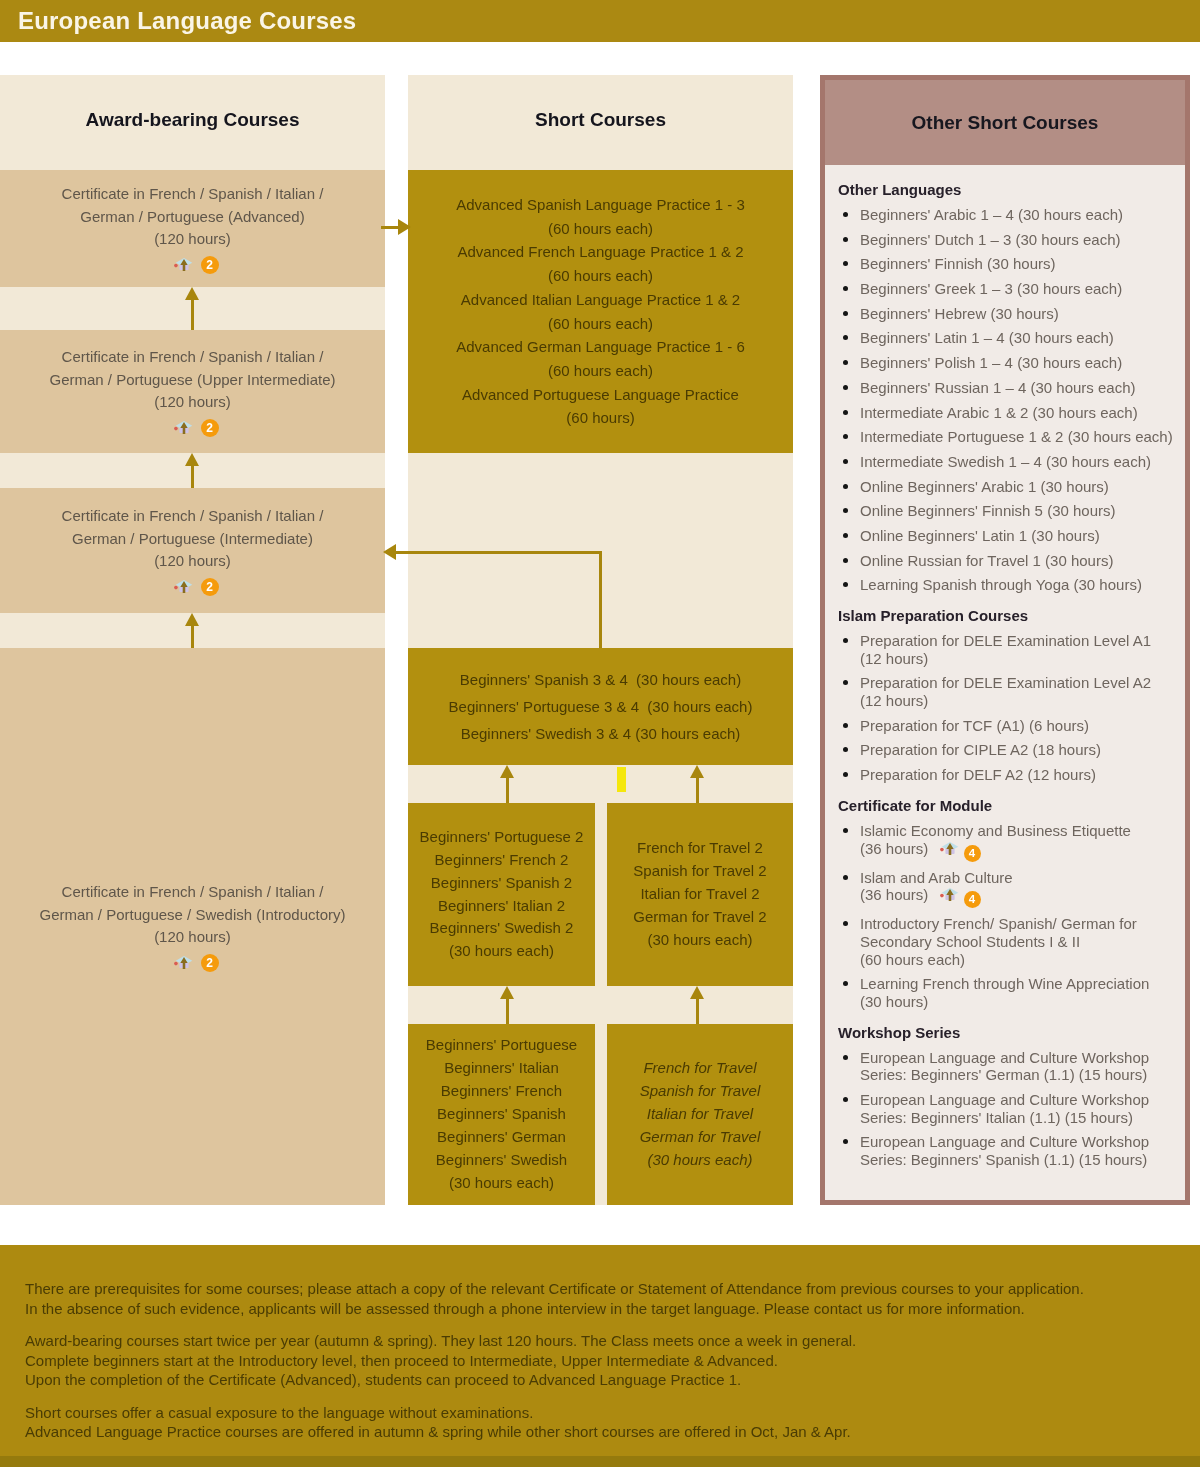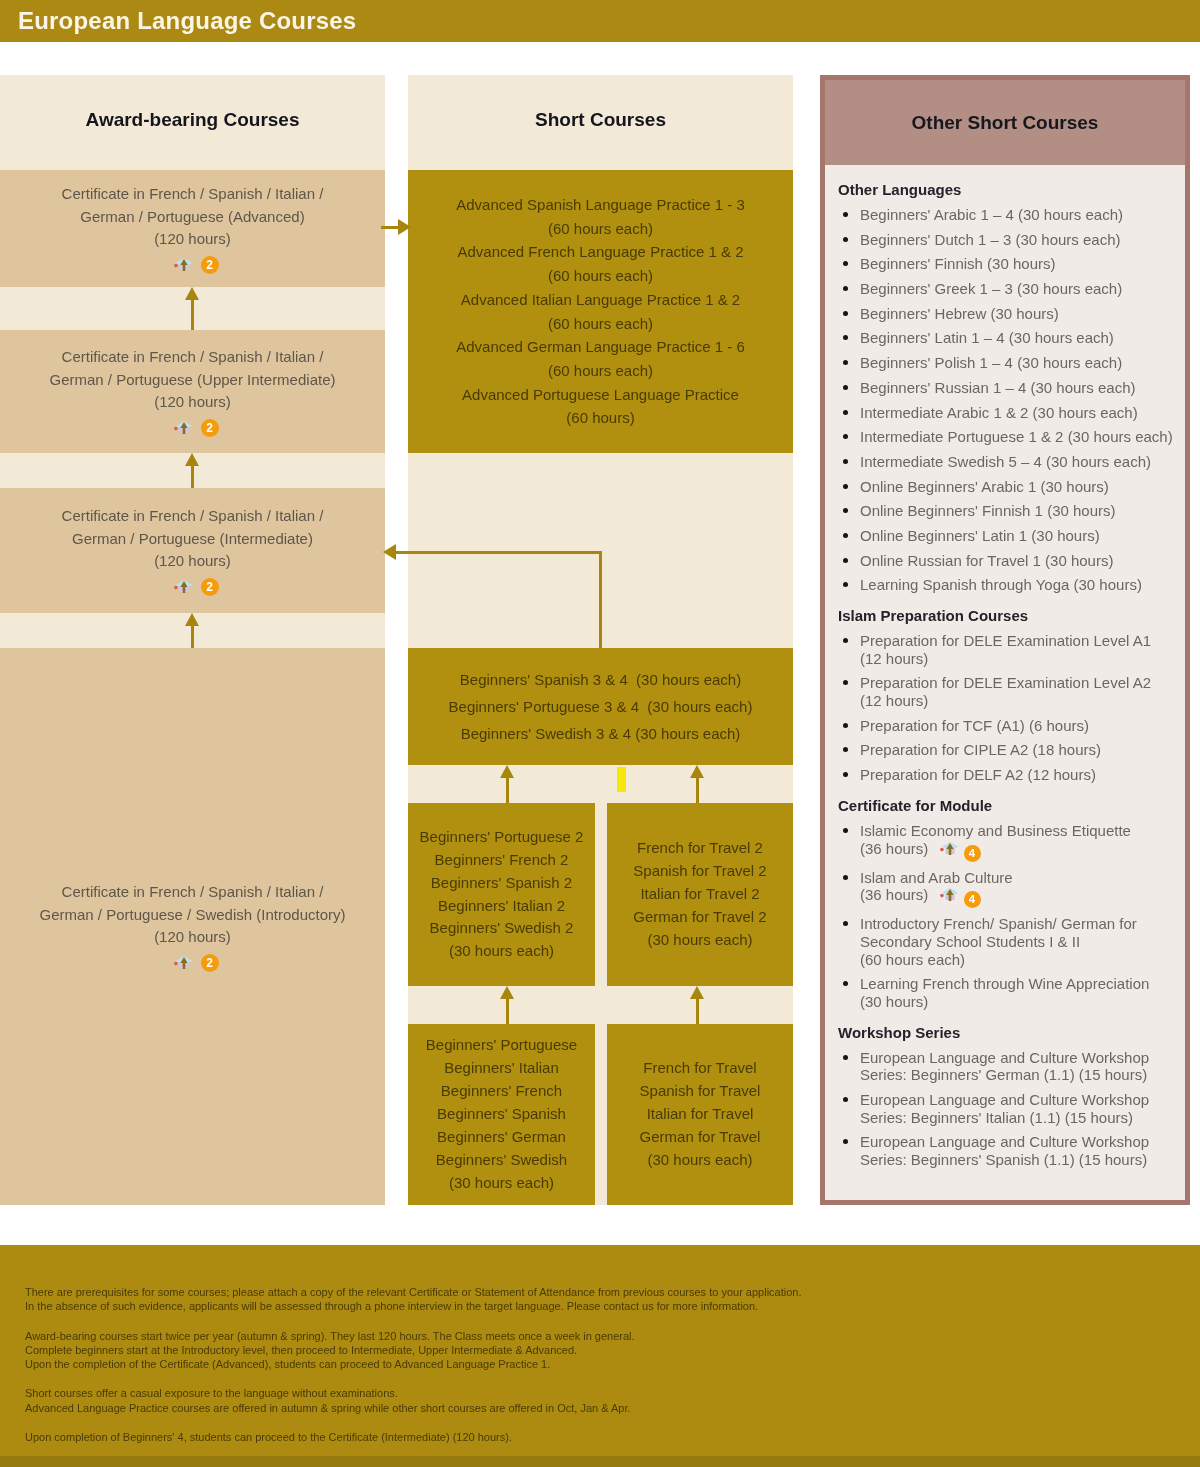--- a/index.html
+++ b/index.html
@@ -44,21 +44,21 @@
   .o-item .bullet{position:absolute;left:5px;top:6px;width:5px;height:5px;border-radius:50%;background:#151515;}
   .li-text{white-space:pre;}
   
   .badge{display:inline-block;background:var(--badge-orange);color:#ffffff;border-radius:50%;
     text-align:center;font-weight:bold;}
   .badge.b18{width:18px;height:18px;line-height:18px;font-size:12px;}
   .badge.b17{width:17px;height:17px;line-height:17px;font-size:11.5px;vertical-align:-3px;margin-left:3px;}
   .cap-icon{vertical-align:-3px;margin-left:6px;}
   
   .footer{left:0;top:1245px;width:1200px;height:222px;background:var(--footer-bg);box-sizing:border-box;padding:25px 0 0 25px;}
-  .footer p{margin:15px 0 13px 0;font-size:11px;line-height:1.3;color:var(--footer-text);white-space:pre;}
+  .footer p{margin:9px 0 13px 0;font-size:15px;line-height:1.3;color:var(--footer-text);white-space:pre;}
   .footer-strip{left:0;top:1456px;width:1200px;height:11px;background:var(--footer-strip);}
 </style>
 </head>
 <body>
 
 <div id="stage">
 
   <div class="abs titlebar">
     <h1>European Language Courses</h1>
   </div>
@@ -160,21 +160,21 @@
   </div>
   <div class="abs gold-box" style="left:408px;top:1024px;width:187px;height:181px;">
     <div class="gold-text pre lh-153">Beginners' Portuguese
 Beginners' Italian
 Beginners' French
 Beginners' Spanish
 Beginners' German
 Beginners' Swedish
 (30 hours each)</div>
   </div>
-  <div class="abs gold-box" style="left:607px;top:1024px;width:186px;height:181px;">
+  <div class="abs gold-box" style="left:607px;top:1024px;width:186px;height:181px;font-style:italic;">
     <div class="gold-text pre lh-153">French for Travel
 Spanish for Travel
 Italian for Travel
 German for Travel
 (30 hours each)</div>
   </div>
 
   <div>
     <div class="head-up" style="left:185px;top:287px;"></div>
       <div class="stem" style="left:190.5px;top:299px;width:3px;height:31px;"></div>
@@ -229,23 +229,23 @@
       <div class="o-item"><span class="bullet"></span><span class="li-text">Beginners' Arabic 1 – 4 (30 hours each)</span></div>
           <div class="o-item"><span class="bullet"></span><span class="li-text">Beginners' Dutch 1 – 3 (30 hours each)</span></div>
           <div class="o-item"><span class="bullet"></span><span class="li-text">Beginners' Finnish (30 hours)</span></div>
           <div class="o-item"><span class="bullet"></span><span class="li-text">Beginners' Greek 1 – 3 (30 hours each)</span></div>
           <div class="o-item"><span class="bullet"></span><span class="li-text">Beginners' Hebrew (30 hours)</span></div>
           <div class="o-item"><span class="bullet"></span><span class="li-text">Beginners' Latin 1 – 4 (30 hours each)</span></div>
           <div class="o-item"><span class="bullet"></span><span class="li-text">Beginners' Polish 1 – 4 (30 hours each)</span></div>
           <div class="o-item"><span class="bullet"></span><span class="li-text">Beginners' Russian 1 – 4 (30 hours each)</span></div>
           <div class="o-item"><span class="bullet"></span><span class="li-text">Intermediate Arabic 1 &amp; 2 (30 hours each)</span></div>
           <div class="o-item"><span class="bullet"></span><span class="li-text">Intermediate Portuguese 1 &amp; 2 (30 hours each)</span></div>
-          <div class="o-item"><span class="bullet"></span><span class="li-text">Intermediate Swedish 5 – 4 (30 hours each)</span></div>
+          <div class="o-item"><span class="bullet"></span><span class="li-text">Intermediate Swedish 1 – 4 (30 hours each)</span></div>
           <div class="o-item"><span class="bullet"></span><span class="li-text">Online Beginners' Arabic 1 (30 hours)</span></div>
-          <div class="o-item"><span class="bullet"></span><span class="li-text">Online Beginners' Finnish 1 (30 hours)</span></div>
+          <div class="o-item"><span class="bullet"></span><span class="li-text">Online Beginners' Finnish 5 (30 hours)</span></div>
           <div class="o-item"><span class="bullet"></span><span class="li-text">Online Beginners' Latin 1 (30 hours)</span></div>
           <div class="o-item"><span class="bullet"></span><span class="li-text">Online Russian for Travel 1 (30 hours)</span></div>
           <div class="o-item"><span class="bullet"></span><span class="li-text">Learning Spanish through Yoga (30 hours)</span></div>
         </div>
 
       <div class="o-section-h">Islam Preparation Courses</div>
       <div>
 
       <div class="o-item"><span class="bullet"></span><span class="li-text">Preparation for DELE Examination Level A1
 (12 hours)</span></div>

